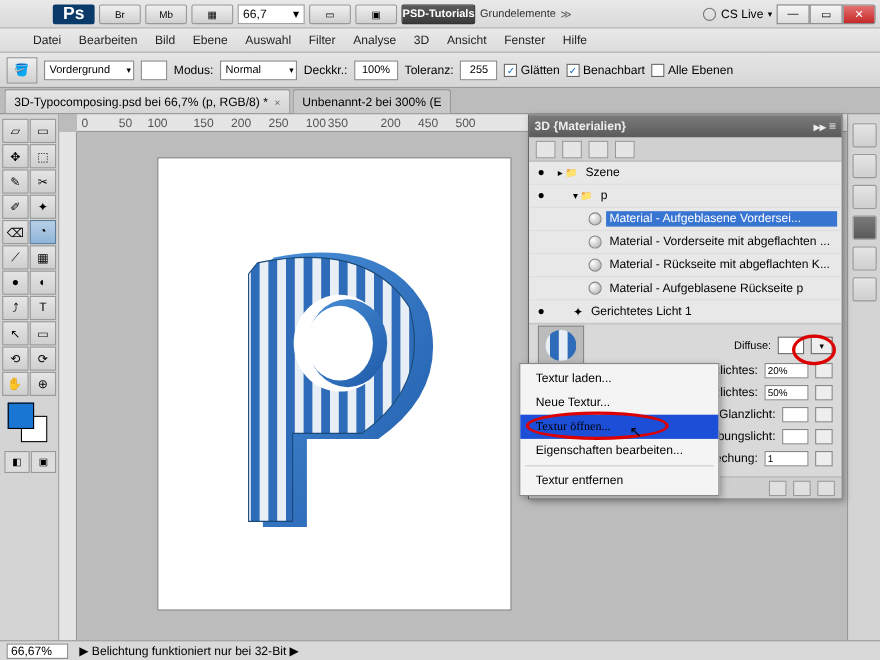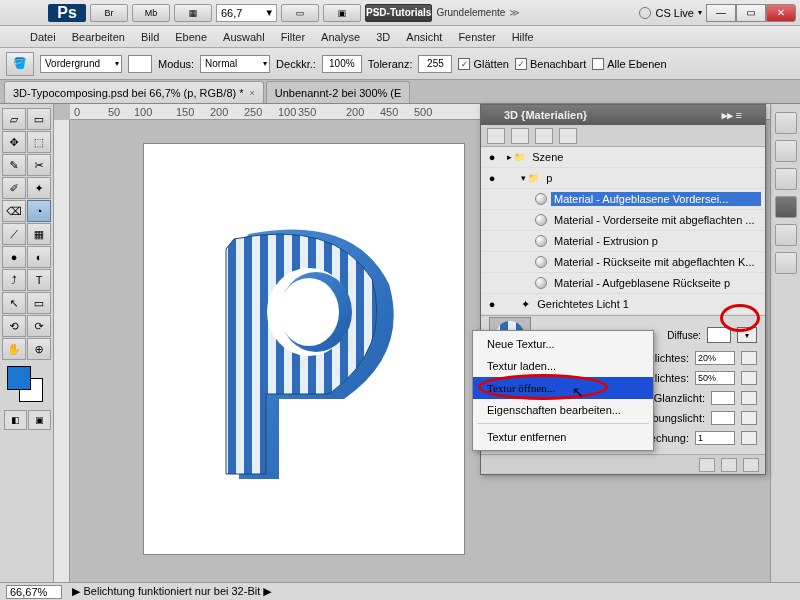--- a/index.html
+++ b/index.html
@@ -60,21 +60,21 @@
 .canvas { position: absolute; left: 90px; top: 40px; width: 320px; height: 410px; background: #fff; box-shadow: 0 0 0 1px #888; }
 .letter-p { position: absolute; left: 60px; top: 80px; width: 200px; height: 260px; }
 
 
 .rightside { width: 30px; background: #d4d4d4; border-left: 1px solid #999; display: flex; flex-direction: column; align-items: center; padding-top: 8px; gap: 6px; }
 .rightside .ricon { width: 22px; height: 22px; background: linear-gradient(#e5e5e5,#cfcfcf); border: 1px solid #999; border-radius: 2px; }
 .rightside .ricon.active { background: linear-gradient(#7a7a7a,#5a5a5a); }
 
 
 .panel3d { position: absolute; left: 480px; top: 104px; width: 286px; background: #d9d9d9; border: 1px solid #666; box-shadow: 2px 2px 6px rgba(0,0,0,.3); z-index: 5; }
-.panel3d .ptitle { height: 20px; background: linear-gradient(#7a7a7a,#5a5a5a); color: #eee; font-size: 10px; font-weight: bold; display: flex; align-items: center; padding: 0 23px; }
+.panel3d .ptitle { height: 20px; background: linear-gradient(#7a7a7a,#5a5a5a); color: #eee; font-size: 10px; font-weight: bold; display: flex; align-items: center; padding: 0 5px; }
 .panel3d .ptitle .spacer { flex: 1; }
 .panel3d .viewicons { height: 22px; background: #d0d0d0; border-bottom: 1px solid #aaa; display: flex; align-items: center; padding: 0 6px; gap: 6px; }
 .panel3d .viewicons div { width: 18px; height: 16px; background: #e5e5e5; border: 1px solid #999; }
 .panel3d .tree { background: #e8e8e8; max-height: 170px; overflow: hidden; border-bottom: 1px solid #aaa; }
 .panel3d .treerow { height: 21px; display: flex; align-items: center; padding: 0 4px; gap: 4px; font-size: 10px; border-bottom: 1px solid #ddd; }
 .panel3d .treerow .eye { width: 14px; text-align: center; }
 .panel3d .treerow .indent { display: inline-block; }
 .panel3d .treerow .sphere { width: 12px; height: 12px; border-radius: 50%; background: radial-gradient(circle at 30% 30%, #fff, #aaa); border: 1px solid #888; }
 .panel3d .treerow .rowlabel { flex: 1; overflow: hidden; text-overflow: ellipsis; white-space: nowrap; padding: 1px 3px; }
 .panel3d .treerow.selected .rowlabel { background: #3874d1; color: #fff; }
@@ -303,26 +303,20 @@
       <div class="treerow">
         <span class="eye"></span>
         <span class="indent" style="width: 28px;"></span>
         <span class="sphere"></span>
         <span class="rowlabel">Material - Vorderseite mit abgeflachten ...</span>
       </div>
       <div class="treerow">
         <span class="eye"></span>
         <span class="indent" style="width: 28px;"></span>
         <span class="sphere"></span>
-        <span class="rowlabel">Material - Extrusion p</span>
-      </div>
-      <div class="treerow">
-        <span class="eye"></span>
-        <span class="indent" style="width: 28px;"></span>
-        <span class="sphere"></span>
         <span class="rowlabel">Material - Rückseite mit abgeflachten K...</span>
       </div>
       <div class="treerow">
         <span class="eye"></span>
         <span class="indent" style="width: 28px;"></span>
         <span class="sphere"></span>
         <span class="rowlabel">Material - Aufgeblasene Rückseite p</span>
       </div>
       <div class="treerow">
         <span class="eye">●</span>
@@ -372,22 +366,22 @@
       </div>
   </div>
   <div class="pfooter">
     <div></div>
     <div></div>
     <div></div>
   </div>
 </div>
 
 <div class="ctxmenu" id="ctxmenu">
+    <div class="mi">Textur laden...</div>
     <div class="mi">Neue Textur...</div>
-    <div class="mi">Textur laden...</div>
     <div class="mi hover">Textur öffnen...</div>
     <div class="mi">Eigenschaften bearbeiten...</div>
     <div class="sep"></div>
     <div class="mi">Textur entfernen</div>
   </div>
 
 <div class="redcirc rc1"></div>
 <div class="redcirc rc2"></div>
 <div class="cursor">↖</div>
 

